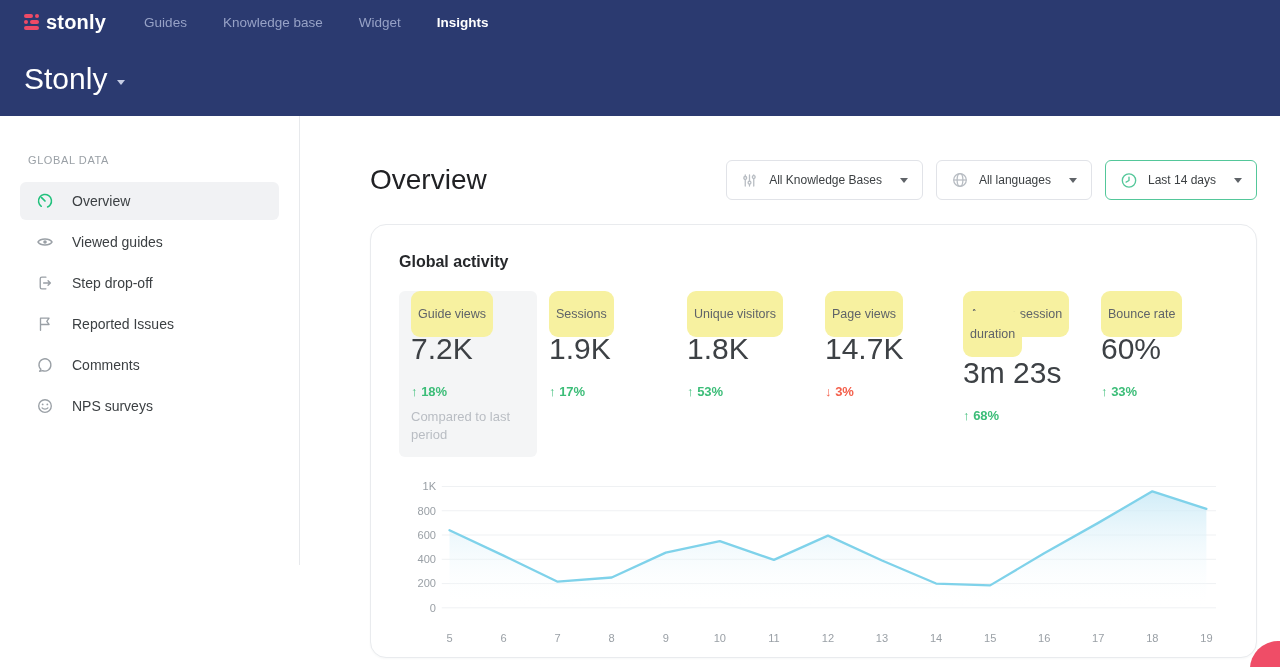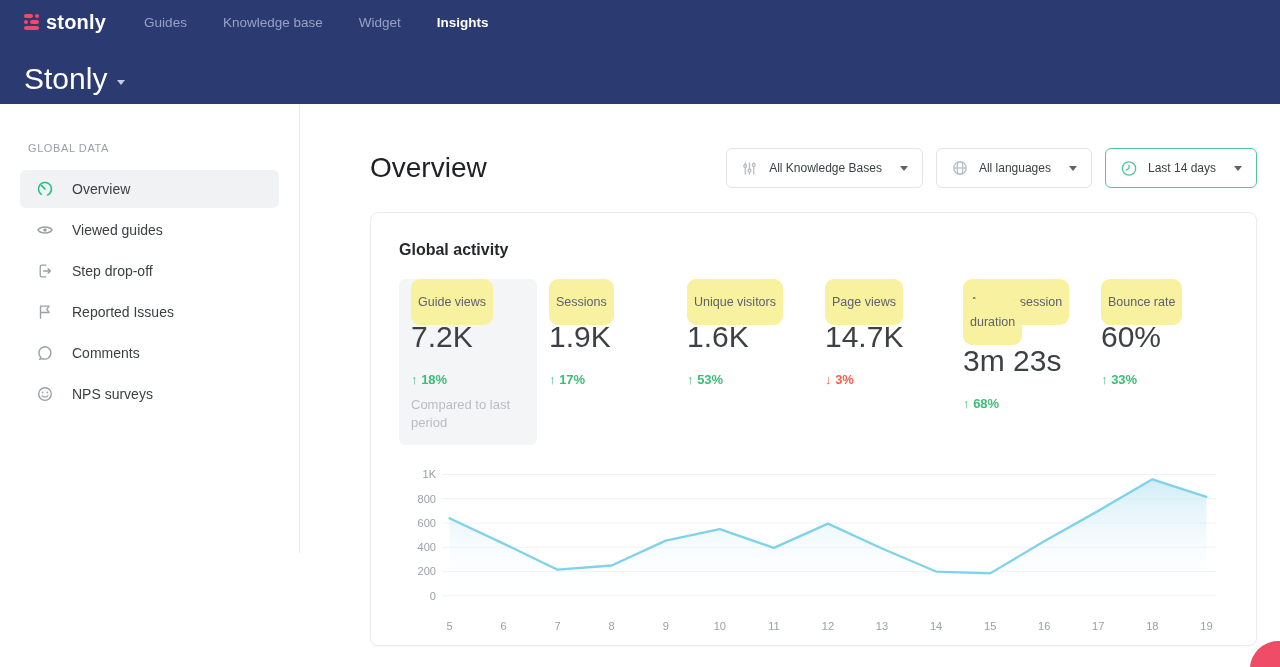--- a/index.html
+++ b/index.html
@@ -1,20 +1,20 @@
 <!DOCTYPE html>
 <html><head>
 <meta charset="utf-8">
 <style>
   * { margin:0; padding:0; box-sizing:border-box; }
   html,body { width:1280px; height:667px; overflow:hidden; }
   body { font-family:"Liberation Sans","DejaVu Sans",sans-serif; background:#ffffff; position:relative; }
 
   
-  .header { background:#2b3a70; height:104px; padding:0 24px; }
+  .header { background:#2b3a70; height:116px; padding:0 24px; }
   .topnav { display:flex; align-items:center; height:40px; padding-top:4px; }
   .brand { display:flex; align-items:center; gap:7px; margin-right:38px; cursor:pointer; }
   .logo-mark { display:flex; flex-direction:column; gap:2px; }
   .logo-row { display:flex; gap:2px; align-items:center; }
   .logo-bar { height:4px; border-radius:2px; background:#ef4a66; }
   .logo-dot { width:4px; height:4px; border-radius:50%; background:#ef4a66; }
   .brand-name { color:#ffffff; font-size:20px; font-weight:bold; letter-spacing:0.2px; }
   .nav-items { display:flex; gap:36px; }
   .nav-item { color:#97a2c6; font-size:13.5px; cursor:pointer; }
   .nav-item.active { color:#ffffff; font-weight:bold; }
@@ -34,21 +34,21 @@
   .main { flex:1; padding:0 25px 0 70px; background:#ffffff; }
   .title-row { display:flex; justify-content:space-between; align-items:center; margin-top:44px; }
   .page-title { font-size:28px; color:#202124; font-weight:400; }
   .filters { display:flex; gap:13px; }
   .filter-btn { display:flex; align-items:center; gap:10px; height:40px; padding:0 14px 0 14px; border:1px solid #e1e3e8; border-radius:6px; background:#fff; font-size:12px; color:#3c4043; cursor:pointer; }
   .filter-btn.active { border:1.5px solid #54c79a; }
   .filter-btn .f-caret { width:0; height:0; border-left:4px solid transparent; border-right:4px solid transparent; border-top:5px solid #5f6368; margin-left:8px; }
   .filter-btn .icn { width:18px; height:18px; display:flex; align-items:center; }
 
   
-  .card { margin-top:24px; border:1px solid #e9ebee; border-radius:8px; background:#fff; height:434px; padding:28px 28px 0 28px; box-shadow:0 1px 2px rgba(60,64,67,0.04); }
+  .card { margin-top:24px; border:1px solid #e9ebee; border-radius:16px; background:#fff; height:434px; padding:28px 28px 0 28px; box-shadow:0 1px 2px rgba(60,64,67,0.04); }
   .card-title { font-size:16px; font-weight:bold; color:#26282b; }
   .metrics { display:flex; margin-top:20px; }
   .metric { width:138px; padding:13px 10px 13px 12px; border-radius:6px; cursor:pointer; }
   .metric.selected { background:#f4f5f6; }
   .metric-label { display:inline; background:#f7f1a0; color:#5f6368; font-size:12.5px; line-height:1.6; padding:16px 7px; border-radius:9px; -webkit-box-decoration-break:clone; box-decoration-break:clone; }
   .metric-value { font-size:30px; color:#3d4145; margin-top:8px; font-weight:400; }
   .metric-delta { font-size:13px; margin-top:18px; font-weight:bold; }
   .metric-delta.up { color:#3cbd78; }
   .metric-delta.down { color:#f4604c; }
   .metric-note { font-size:13px; color:#b9bdc3; margin-top:9px; line-height:1.4; display:none; }
@@ -219,21 +219,21 @@
           <div class="metric-delta up"><span>↑</span> <span>18%</span></div>
           <div class="metric-note">Compared to last period</div>
         </div>
         <div class="metric">
           <span class="metric-label">Sessions</span>
           <div class="metric-value">1.9K</div>
           <div class="metric-delta up"><span>↑</span> <span>17%</span></div>
         </div>
         <div class="metric">
           <span class="metric-label">Unique visitors</span>
-          <div class="metric-value">1.6K</div>
+          <div class="metric-value">1.8K</div>
           <div class="metric-delta up"><span>↑</span> <span>53%</span></div>
         </div>
         <div class="metric">
           <span class="metric-label">Page views</span>
           <div class="metric-value">14.7K</div>
           <div class="metric-delta down"><span>↓</span> <span>3%</span></div>
         </div>
         <div class="metric">
           <span class="metric-label">Average session duration</span>
           <div class="metric-value" style="margin-top:12px;">3m 23s</div>

